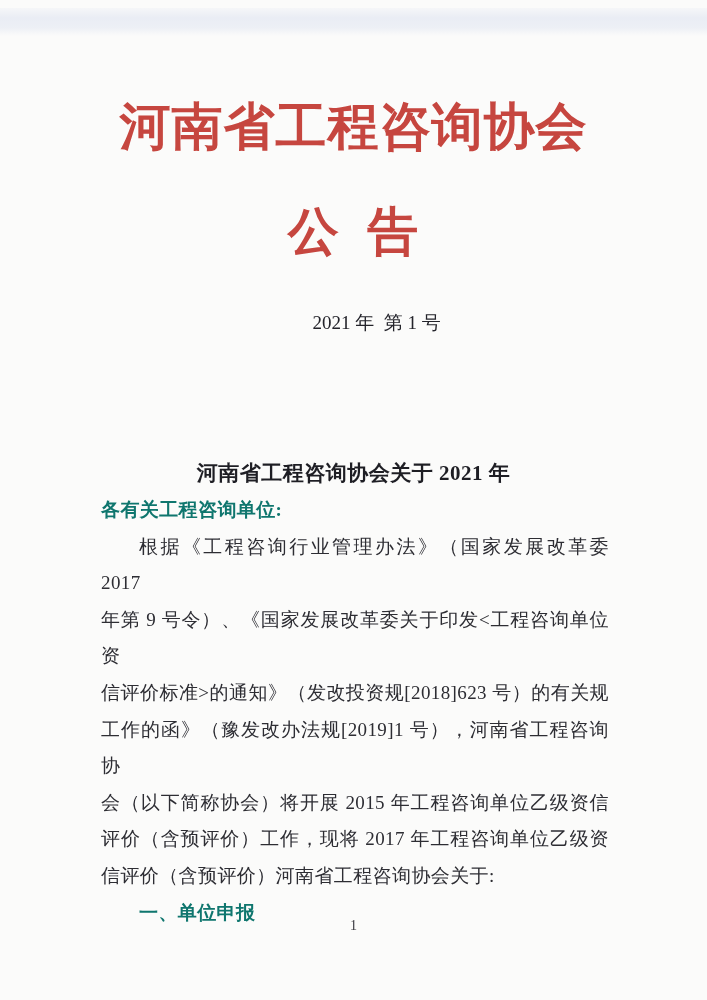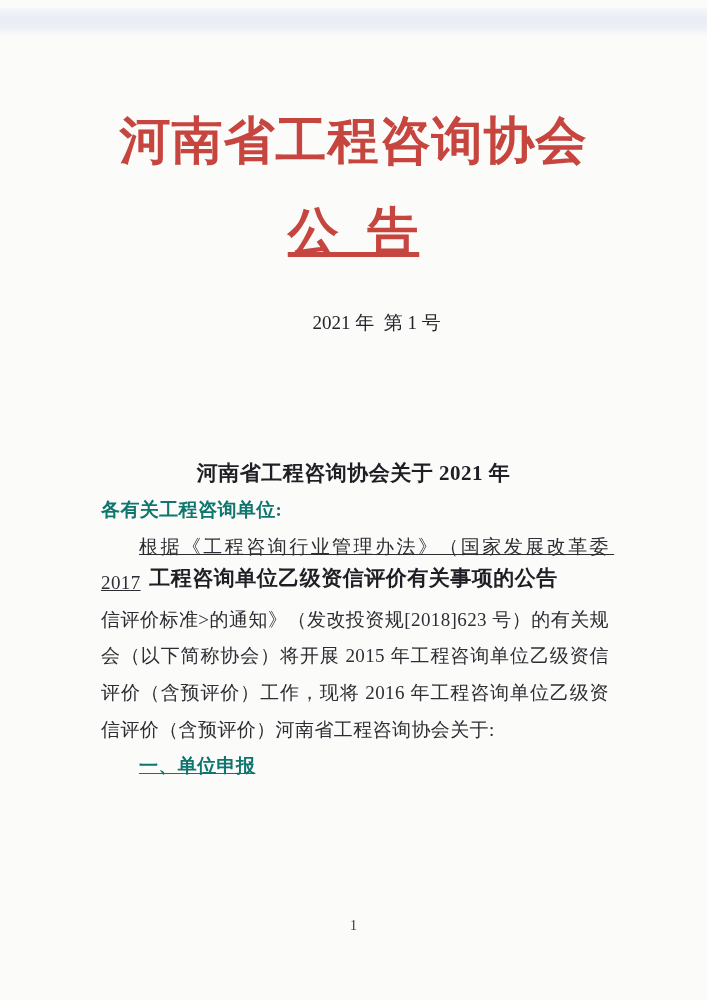--- a/index.html
+++ b/index.html
@@ -33,22 +33,22 @@
     left: 0;
     width: 707px;
     margin: 0;
     text-align: center;
     font-size: 51px;
     font-weight: bold;
     letter-spacing: 1px;
     line-height: 1.2;
     white-space: pre-wrap;
   }
-  .title1 { top: 111px; }
-  .title2 { top: 202px; text-decoration: underline; }
+  .title1 { top: 97px; }
+  .title2 { top: 202px; }
   .doc-number {
     position: absolute;
     top: 308px;
     left: 0;
     width: 707px;
     text-align: center;
     font-size: 19px;
     color: #23232a;
     line-height: 30px;
     white-space: pre-wrap;
@@ -83,21 +83,20 @@
   .body .line.justify {
     text-align: justify;
     text-align-last: justify;
   }
   .body .line.bold {
     font-weight: bold;
     color: #0f766e;
   }
   .body .line.indent {
     text-indent: 2em;
-    text-decoration: underline;
   }
   .page-number {
     position: absolute;
     top: 918px;
     left: 0;
     width: 707px;
     text-align: center;
     font-size: 14px;
     color: #3a3a40;
   }
@@ -109,27 +108,28 @@
   <div class="top-band"></div>
 
   <h1 class="title-line title1" style="color: rgb(198, 70, 63);">河南省工程咨询协会</h1>
 
   <h1 class="title-line title2" style="color: rgb(198, 70, 63);">公  告</h1>
 
   <div class="doc-number">2021 年  第 1 号</div>
 
   <div class="subtitle">
     <div>河南省工程咨询协会关于 2021 年</div>
-    <div>工程咨询单位乙级资信评价有关事项的公告</div>
   </div>
 
   <div class="body">
       <div class="line bold">各有关工程咨询单位:</div>
       <div class="line indent justify">根据《工程咨询行业管理办法》（国家发展改革委 2017</div>
+      <div class="line justify">年第 9 号令）、《国家发展改革委关于印发&lt;工程咨询单位资</div>
       <div class="line justify">信评价标准&gt;的通知》（发改投资规[2018]623 号）的有关规</div>
+      <div class="line justify">工作的函》（豫发改办法规[2019]1 号），河南省工程咨询协</div>
       <div class="line justify">会（以下简称协会）将开展 2015 年工程咨询单位乙级资信</div>
-      <div class="line justify">评价（含预评价）工作，现将 2016 年工程咨询单位乙级资</div>
+      <div class="line justify">评价（含预评价）工作，现将 2017 年工程咨询单位乙级资</div>
       <div class="line">信评价（含预评价）河南省工程咨询协会关于:</div>
       <div class="line bold indent">一、单位申报</div>
     </div>
 
   <div class="page-number">1</div>
 </div>
 
 </body></html>

